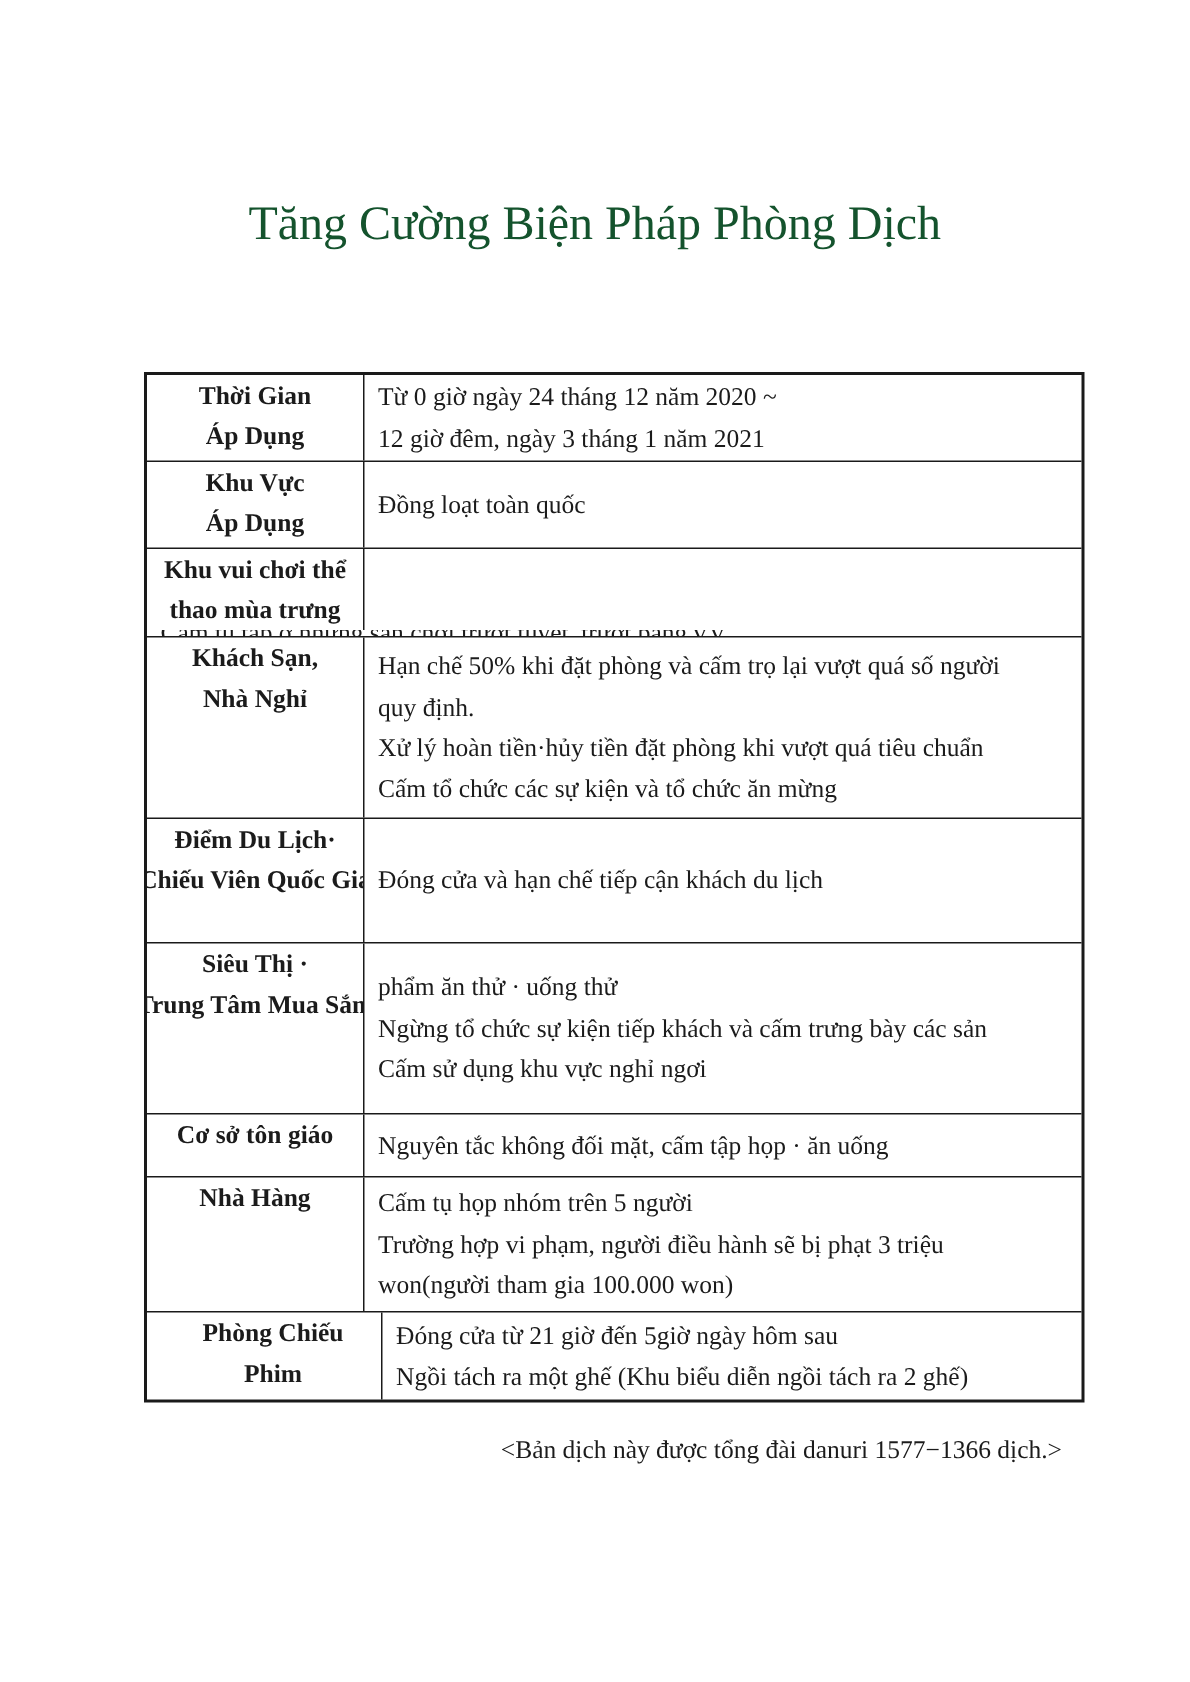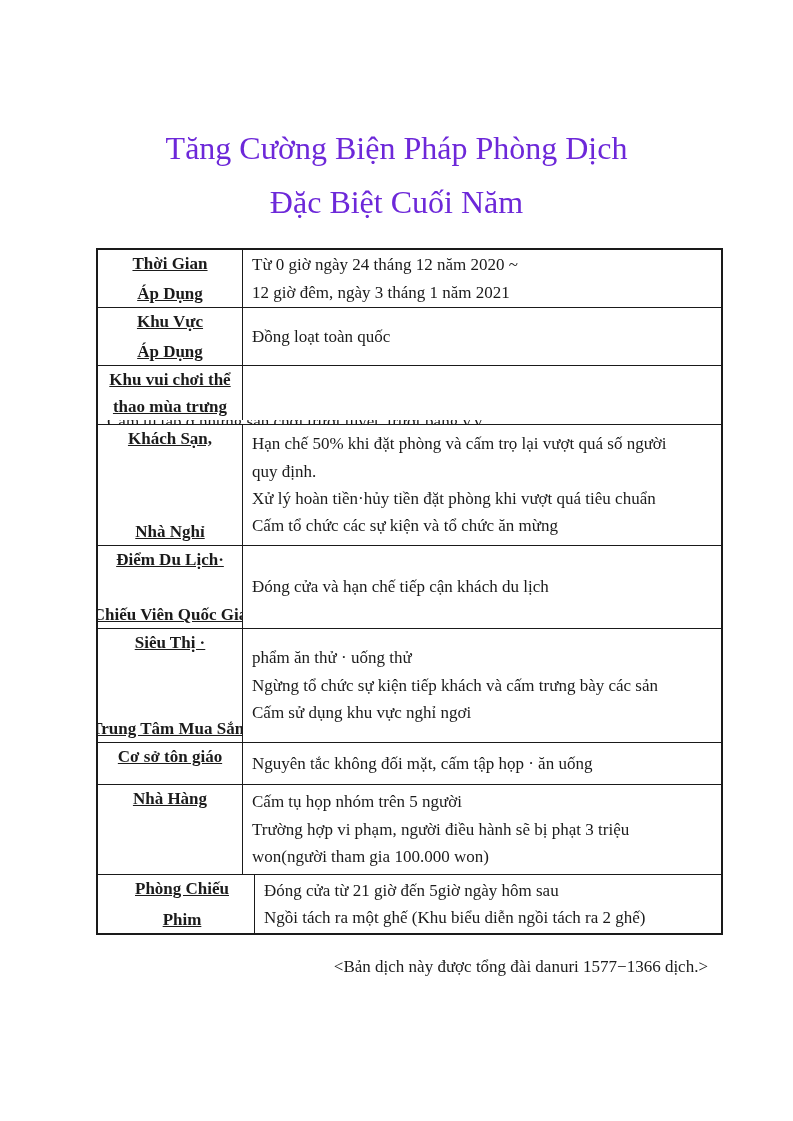--- a/index.html
+++ b/index.html
@@ -28,24 +28,23 @@
     display:flex;
     border-bottom:1px solid #1a1a1a;
     box-sizing:border-box;
   }
   .row:last-child{border-bottom:none;}
   .hcell{
     width:145px;flex-shrink:0;
     border-right:1px solid #1a1a1a;
     box-sizing:border-box;
     display:flex;flex-direction:column;
-    justify-content:space-between;align-items:center;
+    justify-content:flex-start;align-items:center;
     font-weight:bold;
     overflow:hidden;
-    text-decoration:underline;
   }
   .hline{
     line-height:27px;font-size:17px;white-space:nowrap;
     transform-origin:50% 50%;
   }
   .ccell{
     flex:1;min-width:0;
     box-sizing:border-box;
     padding:0 9px;
     display:flex;flex-direction:column;justify-content:center;
@@ -58,23 +57,22 @@
   .note{
     position:absolute;top:955px;right:85px;
     font-size:17px;line-height:24px;white-space:nowrap;
   }
 </style>
 </head>
 <body>
 
 <div class="page">
 
-  <div class="title" style="color: #6d28d9;">
+  <div class="title" style="color: #14532d;">
     <div class="tline">Tăng Cường Biện Pháp Phòng Dịch</div>
-    <div class="tline">Đặc Biệt Cuối Năm</div>
   </div>
 
   <div class="tbl">
       <div class="row" style="height: 58px;">
         <div class="hcell">
           <div class="hline">Thời Gian</div>
           <div class="hline">Áp Dụng</div>
         </div>
         <div class="ccell">
           <div class="cline">Từ 0 giờ ngày 24 tháng 12 năm 2020 ~</div>

